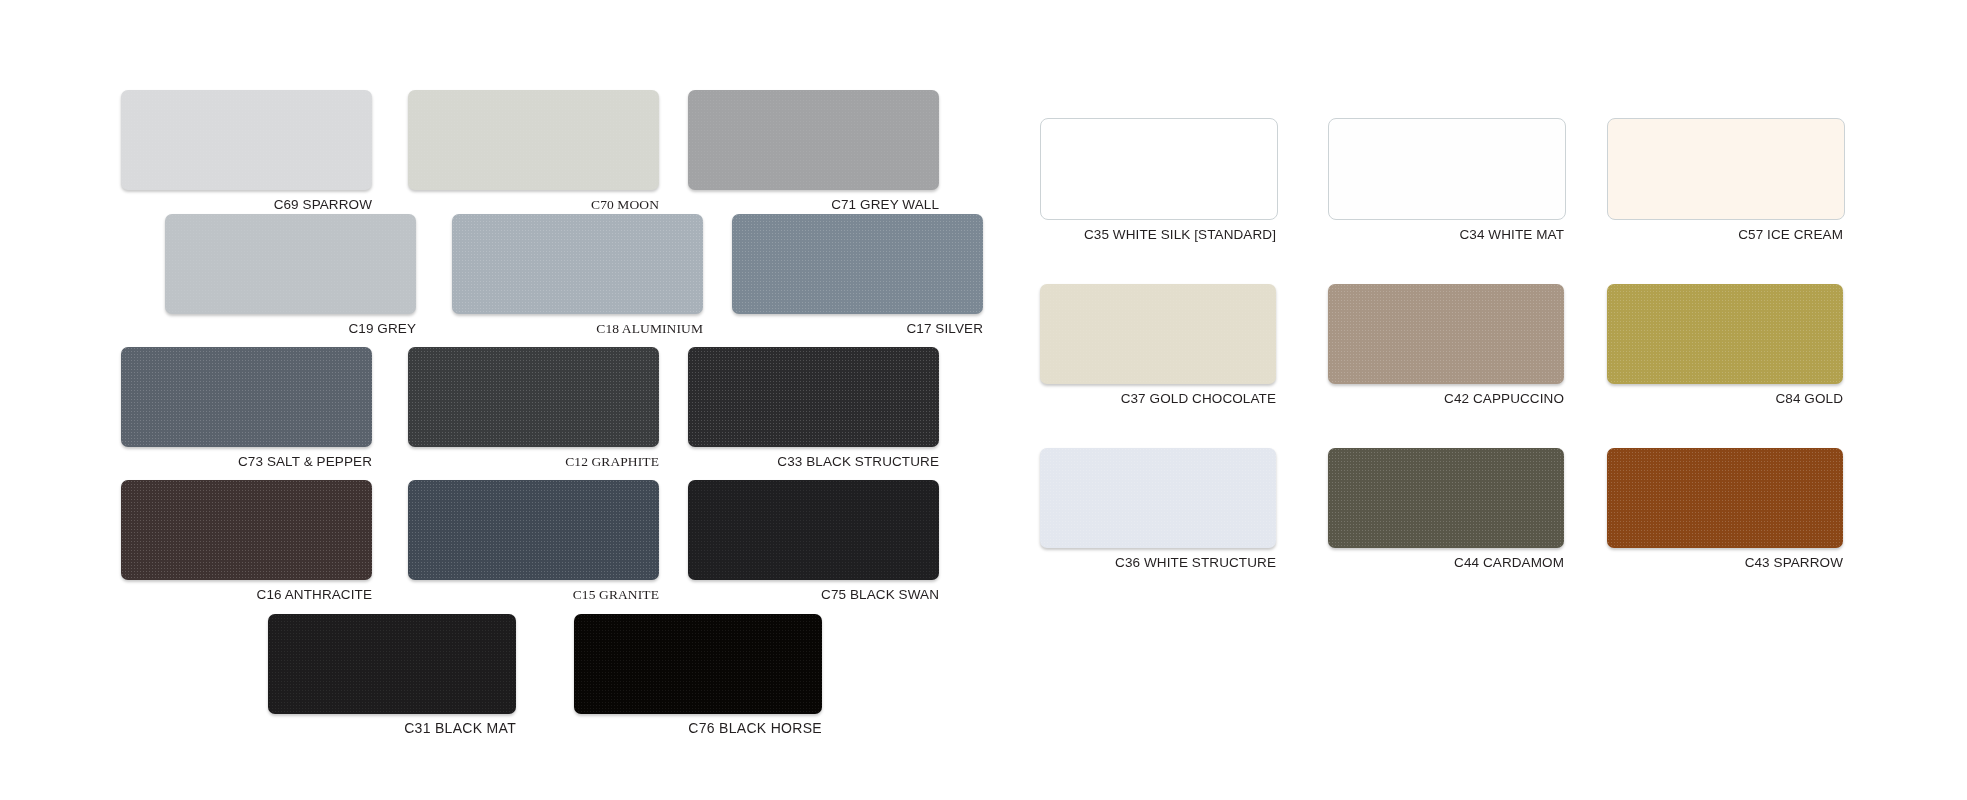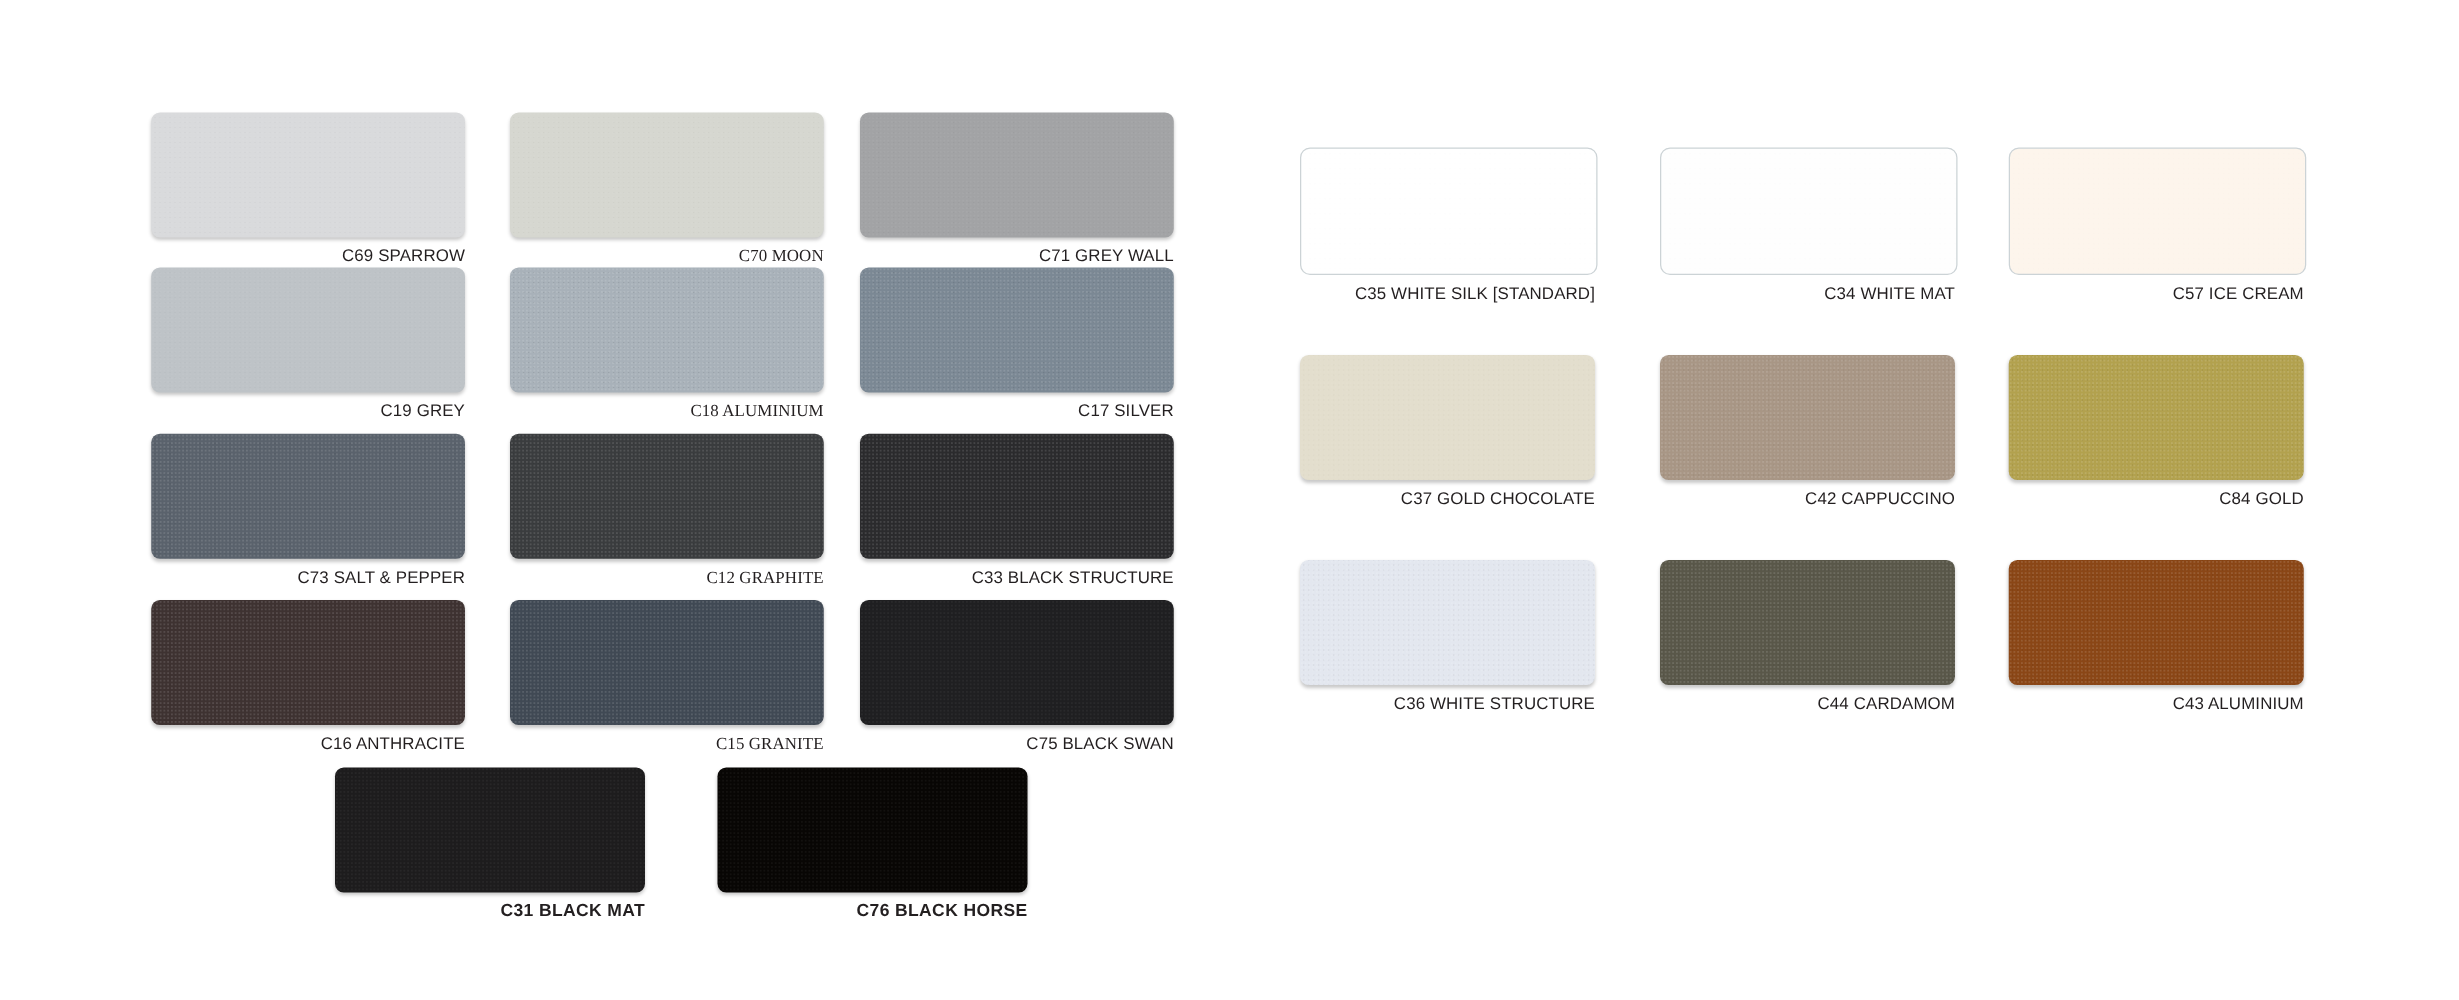--- a/index.html
+++ b/index.html
@@ -69,26 +69,26 @@
     letter-spacing: 0.3px;
     font-size: 14px;
   }
 
   
   .grid-left .card { width: 251px; padding-left: 23px; }
   .grid-left .col-0 { left: 98px;  }
   .grid-left .col-1 { left: 385px; font-family: Liberation Serif, serif; }
   .grid-left .col-2 { left: 665px; }
   .grid-left .row-0 { top: 90px;  }
-  .grid-left .row-1 { top: 214px; }
+  .grid-left .row-1 { top: 214px; margin-left: 44px; }
   .grid-left .row-2 { top: 347px; }
   .grid-left .row-3 { top: 480px; }
 
   
-  .grid-left .card.wide-card { width: 248px; font-weight: bold; }
+  .grid-left .card.wide-card { width: 248px; }
   .grid-left .bottom-a { left: 245px; top: 614px; }
   .grid-left .bottom-b { left: 551px; top: 614px; }
 
   
   .grid-right .card { width: 236px; }
   .grid-right .col-0 { left: 1040px; }
   .grid-right .col-1 { left: 1328px; }
   .grid-right .col-2 { left: 1607px; }
   .grid-right .row-0 { top: 118px; }
   .grid-right .row-1 { top: 284px; }
@@ -194,16 +194,16 @@
     <div class="card col-0 row-2">
       <div class="chip" style="background-color: rgb(227, 231, 239);"></div>
       <div class="chip-label">C36 WHITE STRUCTURE</div>
     </div>
     <div class="card col-1 row-2">
       <div class="chip" style="background-color: rgb(89, 87, 73);"></div>
       <div class="chip-label">C44 CARDAMOM</div>
     </div>
     <div class="card col-2 row-2">
       <div class="chip" style="background-color: rgb(138, 70, 22);"></div>
-      <div class="chip-label">C43 ALUMINIUM</div>
+      <div class="chip-label">C43 SPARROW</div>
     </div>
   </div>
 </div>
 
 </body></html>

